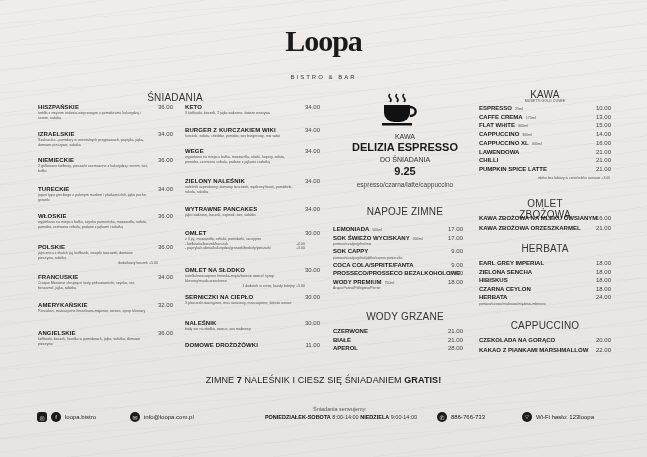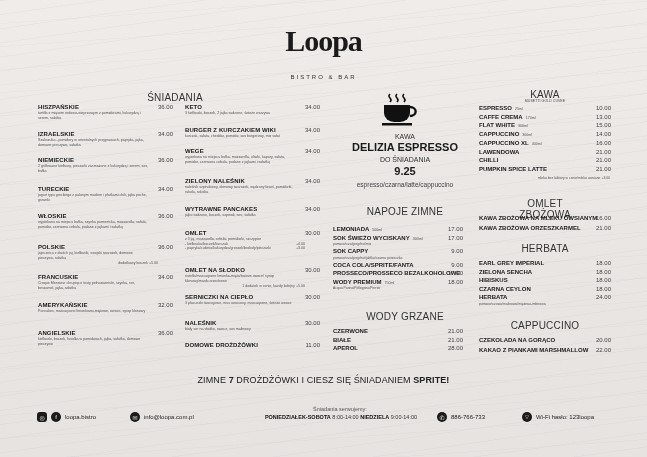--- a/index.html
+++ b/index.html
@@ -234,21 +234,21 @@
     <div class="sub" style="left: 479px; top: 301.5px;">pomarańczowa/malinowa/miętowo-imbirowa</div>
   </div>
 
 <div class="abs sec-title" style="left:510px;width:70px;top:320px;">CAPPUCCINO</div>
 <div id="choco">
     <div class="row" style="left: 479px; width: 132px; top: 337px;"><span class="nm">CZEKOLADA NA GORĄCO</span><span class="pr">20.00</span></div>
     <div class="row" style="left: 479px; width: 132px; top: 346.5px;"><span class="nm">KAKAO Z PIANKAMI MARSHMALLOW</span><span class="pr">22.00</span></div>
   </div>
 
 <div class="abs promo">
-  <span>ZIMNE </span><b>7</b><span> DROŻDŻÓWKI I CIESZ SIĘ ŚNIADANIEM </span><b>SPRITE!</b>
+  <span>ZIMNE </span><b>7</b><span> NALEŚNIK I CIESZ SIĘ ŚNIADANIEM </span><b>GRATIS!</b>
 </div>
 
 <div class="abs footer" style="left:37px;">
   <span class="ficon" style="border-radius:3px;">◎</span>
   <span class="ficon">f</span>
   <span>loopa.bistro</span>
 </div>
 <div class="abs footer" style="left:130px;">
   <span class="ficon">✉</span>
   <span>info@loopa.com.pl</span>

